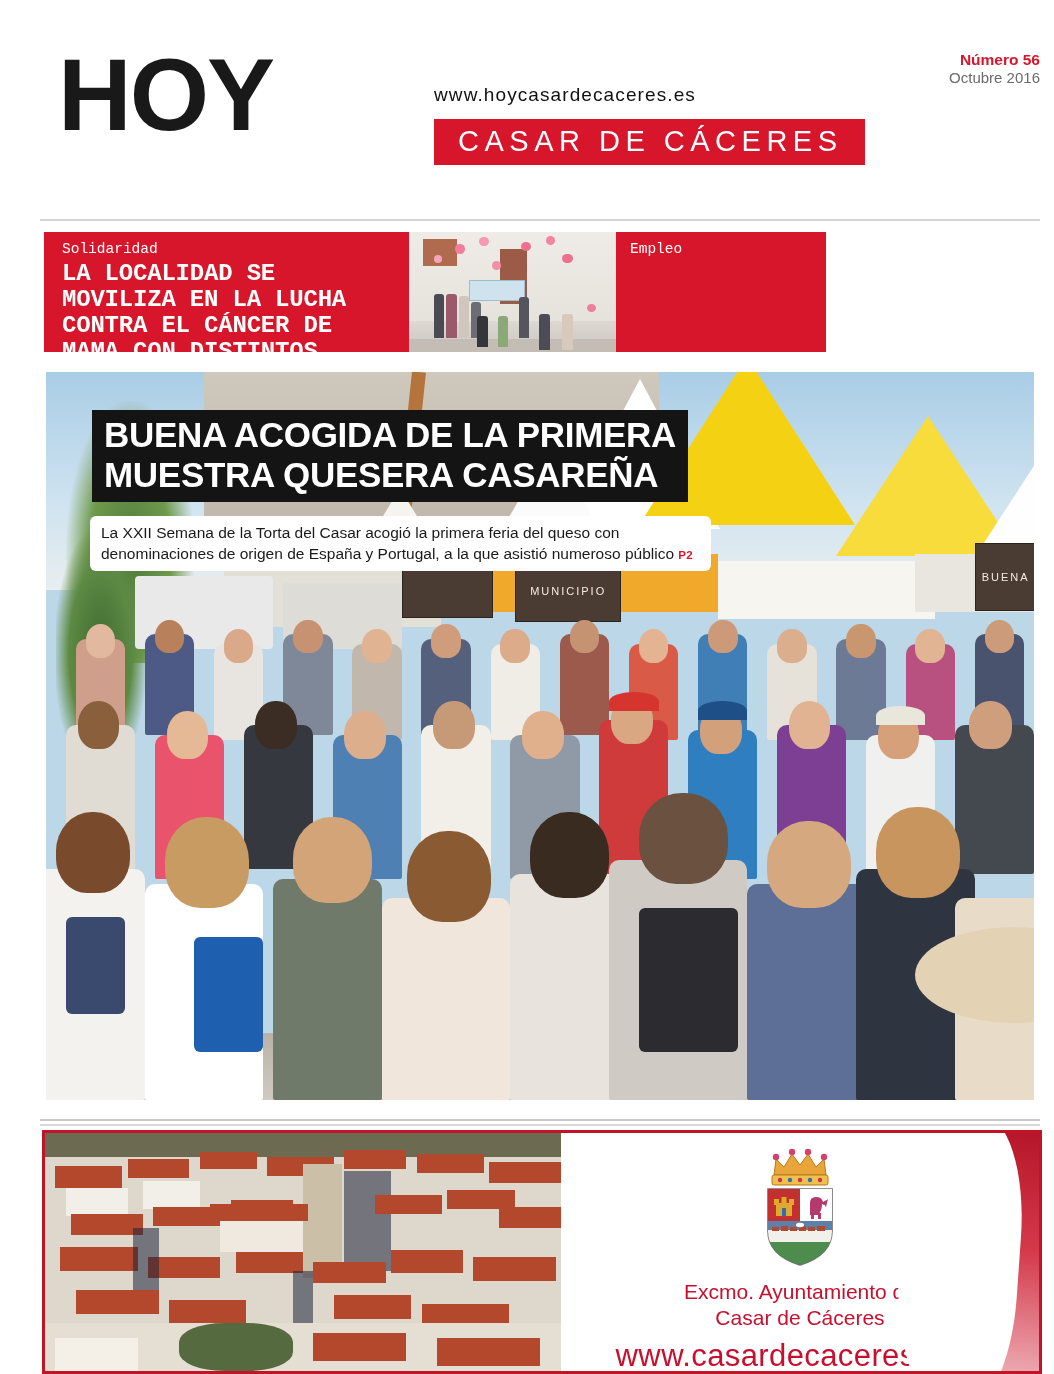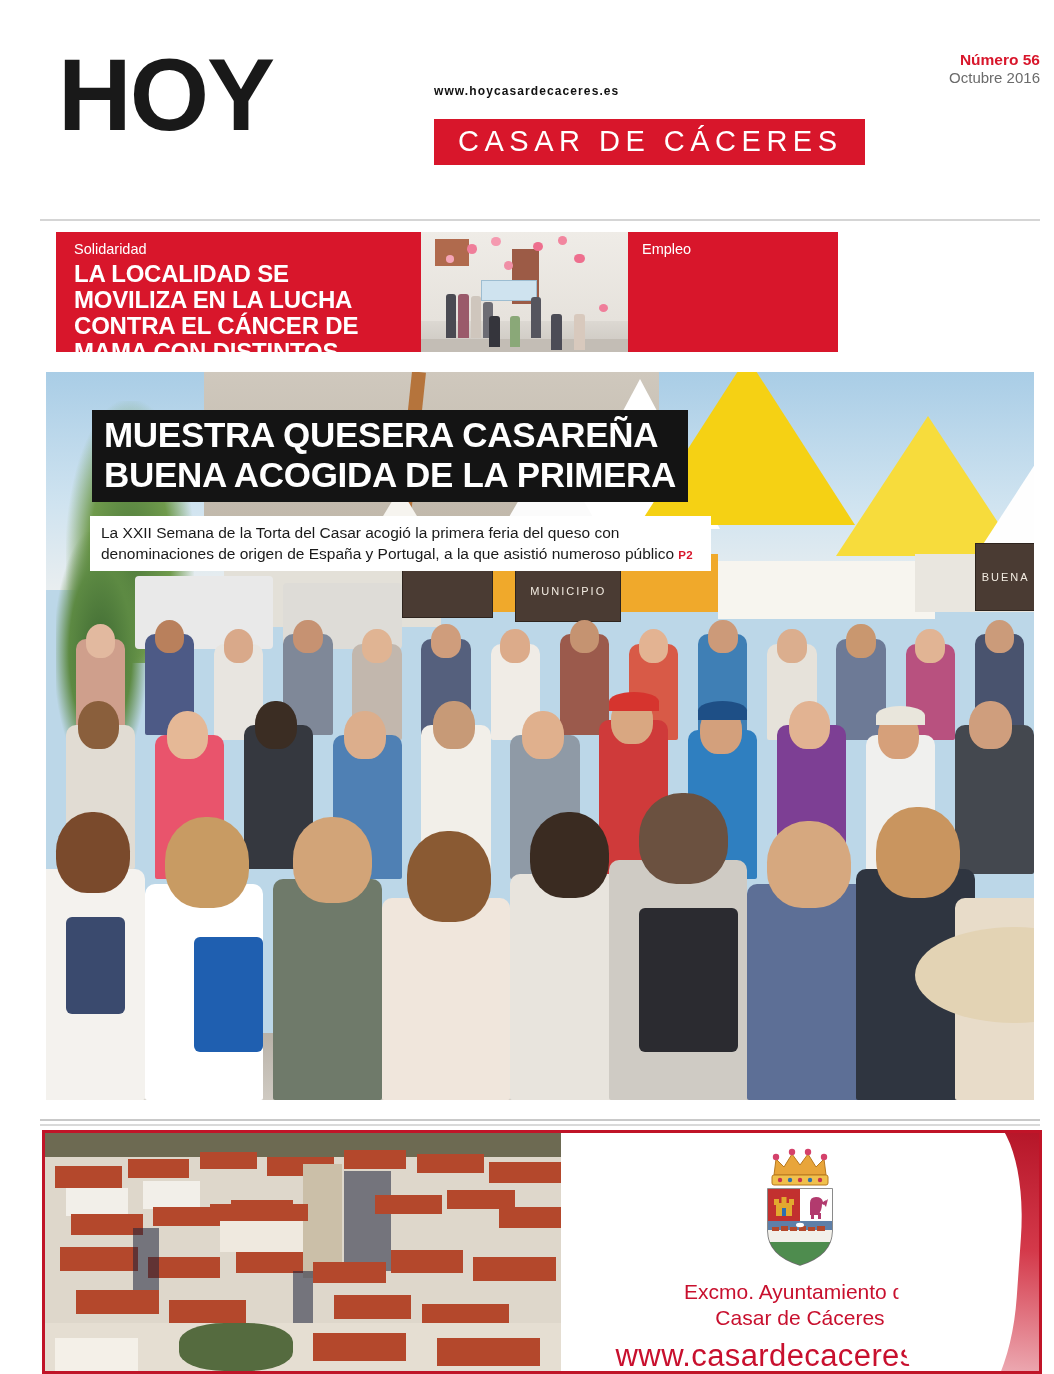--- a/index.html
+++ b/index.html
@@ -36,22 +36,22 @@
     font-weight: bold;
     font-size: 102px;
     letter-spacing: -2px;
     color: #191919;
     line-height: 1;
   }
   .site-url {
     position: absolute;
     left: 434px;
     top: 84px;
-    font-size: 12px;
-    font-weight: bold;
+    font-size: 19px;
+    font-weight: normal;
     letter-spacing: 1.1px;
     color: #111111;
   }
   .town-band {
     position: absolute;
     left: 434px;
     top: 119px;
     background: #D8162B;
     padding: 8px 22px 9px 24px;
     display: inline-block;
@@ -87,25 +87,26 @@
     left: 40px;
     top: 219px;
     width: 1000px;
     height: 2px;
     background: #d5d5d5;
   }
 
   
   .teaser-strip {
     position: absolute;
-    left: 56px;
+    left: 44px;
     top: 232px;
     width: 869px;
     height: 120px;
     display: flex;
+    font-family: Liberation Mono, monospace;
   }
   .teaser {
     background: #D8162B;
     color: #ffffff;
     padding: 10px 14px 8px 18px;
     box-sizing: border-box;
     position: relative;
   }
   .teaser-a { width: 365px; }
   .teaser-photo {
@@ -215,20 +216,21 @@
     position: absolute;
     left: 44px;
     top: 144px;
     background: #ffffff;
     color: #1a1a1a;
     font-size: 15.5px;
     line-height: 1.38;
     padding: 6px 10px 6px 11px;
     z-index: 6;
     max-width: 600px;
+    border-radius: 6px;
   }
   .deck-ref {
     color: #D8162B;
     font-weight: bold;
     font-size: 11.5px;
     letter-spacing: 0.3px;
   }
 
   
   .bot-rule-1 {
@@ -486,22 +488,22 @@
       <div class="h" style="left:73%;top:42%;width:8.5%;height:18%;background:#d6a87f;"></div>
 
       <div class="bdy" style="left:82%;top:52%;width:12%;height:48%;background:#2f3540;"></div>
       <div class="h" style="left:84%;top:39%;width:8.5%;height:19%;background:#c9955f;"></div>
 
       <div class="bdy" style="left:92%;top:58%;width:13%;height:42%;background:#e8dcc9;"></div>
       <div style="position:absolute;left:88%;top:64%;width:20%;height:20%;background:#e3d3b4;border-radius:50%;"></div>
     </div>
 
     <div class="photo-headline">
+      <div>BUENA ACOGIDA DE LA PRIMERA</div>
       <div>MUESTRA QUESERA CASAREÑA</div>
-      <div>BUENA ACOGIDA DE LA PRIMERA</div>
     </div>
 
     <div class="photo-deck">
       <span>La XXII Semana de la Torta del Casar acogió la primera feria del queso con denominaciones de origen de España y Portugal, a la que asistió numeroso público</span>
       <span class="deck-ref">P2</span>
     </div>
   </div>
 
   <div class="bot-rule-1"></div>
   <div class="bot-rule-2"></div>

